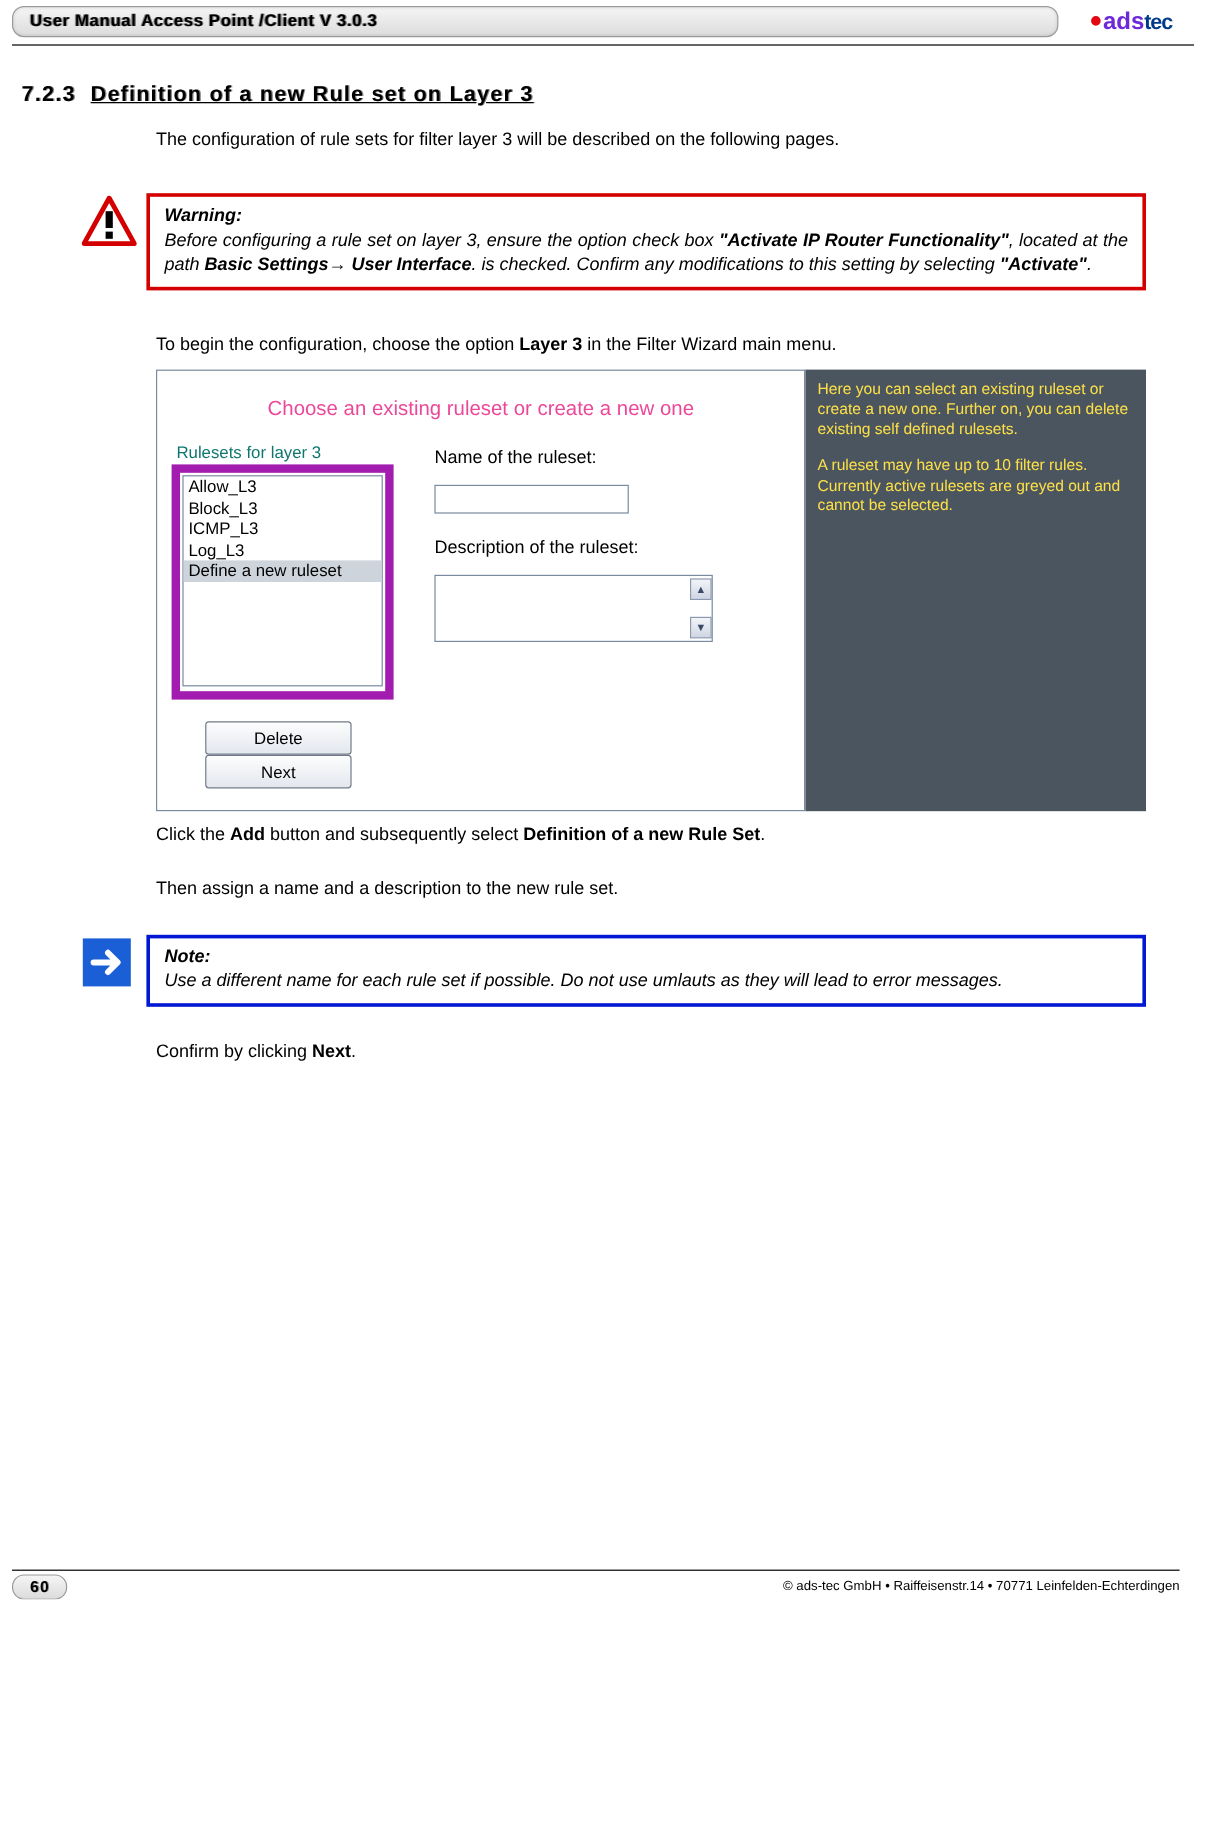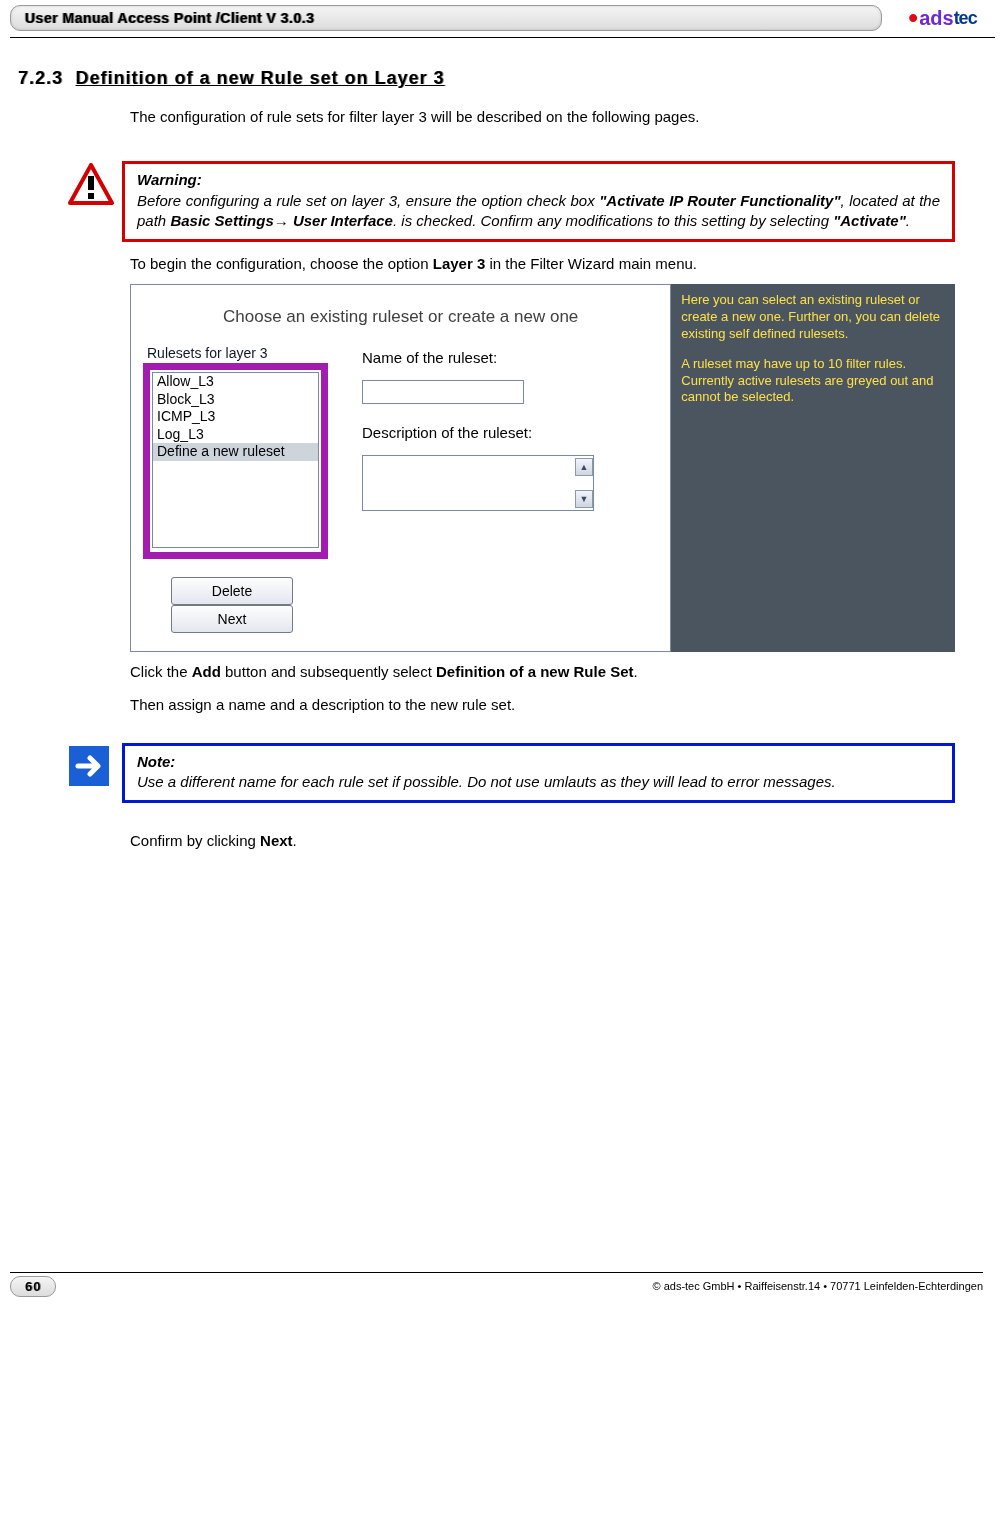--- a/index.html
+++ b/index.html
@@ -111,29 +111,29 @@
     border: 1px solid #7a8aa0;
     width: 540px;
     background: #fff;
     font-family: Tahoma, Arial, sans-serif;
     position: relative;
   }
   .ss-heading {
     text-align: center;
     padding: 22px 0 18px 0;
     font-size: 17px;
-    color: #404040;
+    color: #ec4899;
   }
   .ss-body {
     display: flex;
     padding: 0 18px 18px 12px;
   }
   .rs-col { width: 185px; }
   .rs-label {
-    color: #0f172a;
+    color: #0f766e;
     font-size: 14px;
     margin-bottom: 2px;
     padding-left: 4px;
   }
   .rs-list {
     border: 7px solid #a21caf;
     background: #fff;
     height: 182px;
     overflow: hidden;
     font-size: 14px;
@@ -270,21 +270,21 @@
       </svg>
     </div>
     <div class="callout-box callout-red">
       <div class="callout-title">Warning:</div>
       <div class="callout-body">
         <span>Before configuring a rule set on layer 3, ensure the option check box </span><span style="font-weight:bold">"Activate IP Router Functionality"</span><span>, located at the path </span><span style="font-weight:bold">Basic Settings→ User Interface</span><span>.   is checked. Confirm any modifications to this setting by selecting </span><span style="font-weight:bold">"Activate"</span><span>.</span>
       </div>
     </div>
   </div>
 
-  <div class="body-text" style="margin-top:12px">
+  <div class="body-text" style="margin-top:36px">
     <span>To begin the configuration, choose the option </span><b>Layer 3</b><span> in the Filter Wizard main menu.</span>
   </div>
 
   <div class="screenshot-row">
     <div class="ss-main">
       <div class="ss-heading">Choose an existing ruleset or create a new one</div>
       <div class="ss-body">
         <div class="rs-col">
           <div class="rs-label">Rulesets for layer 3</div>
           <div class="rs-list">
@@ -317,21 +317,21 @@
     <div class="ss-side">
       <div>Here you can select an existing ruleset or create a new one. Further on, you can delete existing self defined rulesets.</div>
       <div style="height:14px"></div>
       <div>A ruleset may have up to 10 filter rules. Currently active rulesets are greyed out and cannot be selected.</div>
     </div>
   </div>
 
   <div class="body-text" style="margin-top:10px">
     <span>Click the </span><b>Add</b><span> button and subsequently select </span><b>Definition of a new Rule Set</b><span>.</span>
   </div>
-  <div class="body-text" style="margin-top:12px">Then assign a name and a description to the new rule set.</div>
+  <div class="body-text" style="margin-top:24px">Then assign a name and a description to the new rule set.</div>
 
   <div class="callout-row" style="margin-top:28px">
     <div class="callout-icon">
       <svg width="42" height="42" viewBox="0 0 42 42">
         <rect x="1" y="1" width="40" height="40" fill="#1a5fd6"></rect>
         <path d="M10 21 L28 21 M22 13 L30 21 L22 29" stroke="#fff" stroke-width="5" fill="none" stroke-linecap="round" stroke-linejoin="round"></path>
       </svg>
     </div>
     <div class="callout-box callout-blue">
       <div class="callout-title">Note:</div>

